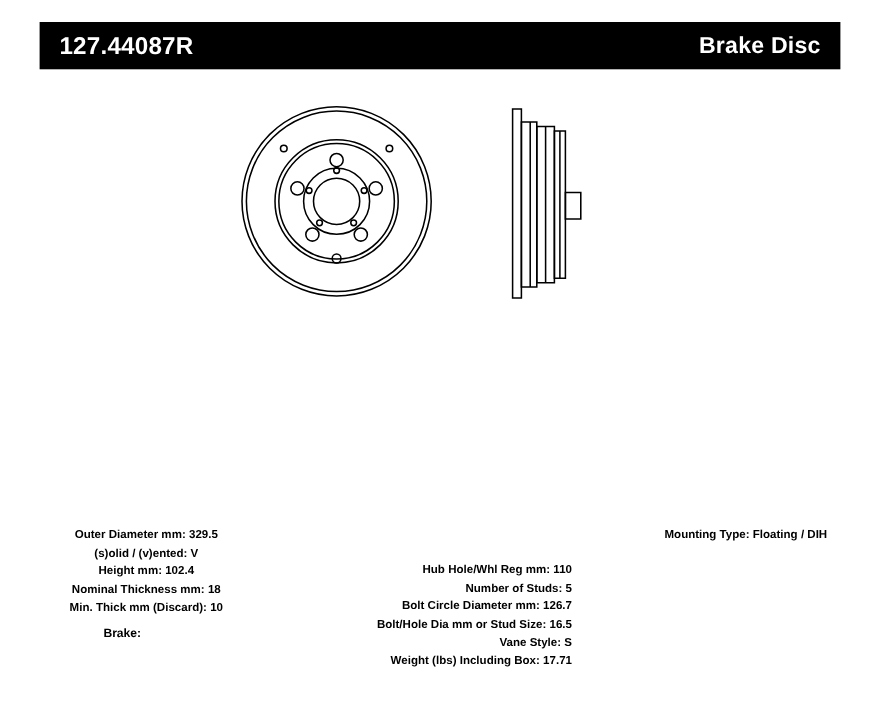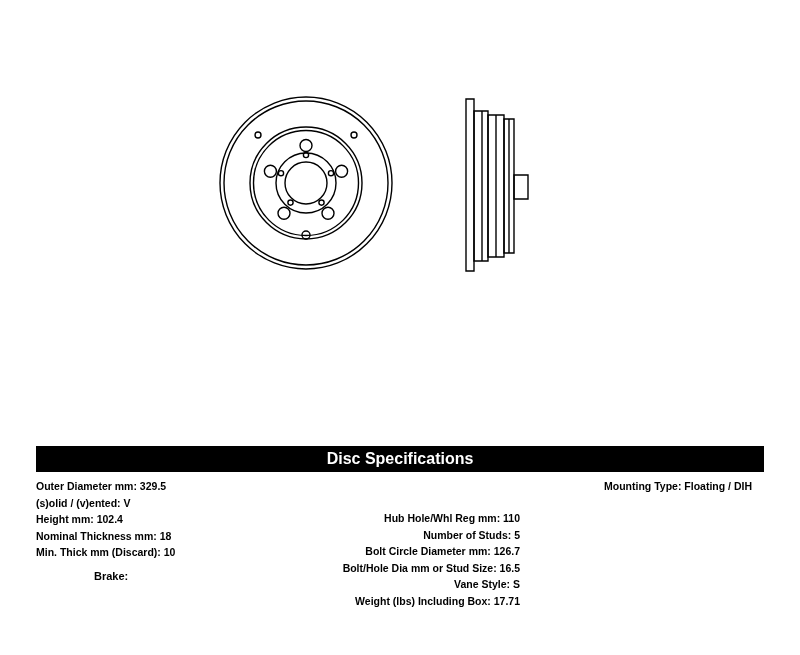--- a/index.html
+++ b/index.html
@@ -83,21 +83,21 @@
     top: 478px;
     width: 728px;
     height: 105px;
     display: flex;
     flex-direction: row;
     align-items: flex-start;
   }
   .spec-col {
     box-sizing: border-box;
   }
-  .spec-col.col1 { width: 200px; text-align: left; padding-right: 6px; }
+  .spec-col.col1 { width: 200px; text-align: center; padding-right: 6px; }
   .spec-col.col2 { width: 290px; text-align: right; padding-right: 6px; margin-top: 32px; }
   .spec-col.col3 { width: 238px; text-align: right; padding-right: 12px; }
 
   .spec-line {
     font-size: 10.5px;
     font-weight: bold;
     line-height: 16.5px;
     white-space: nowrap;
   }
 
@@ -120,20 +120,24 @@
     top: 0;
     font-size: 11px;
     font-weight: bold;
   }
 </style>
 </head>
 <body>
 
 <div class="page">
 
+  <div class="header-bar">
+    <div class="part-number">127.44087R</div>
+    <div class="product-type">Brake Disc</div>
+  </div>
 
   <div class="illustration">
     <svg width="728" height="345" viewBox="0 0 728 345" xmlns="http://www.w3.org/2000/svg">
       <g fill="none" stroke="#000000" stroke-width="1.4">
 
         <circle cx="270" cy="108" r="86"></circle>
         <circle cx="270" cy="108" r="82"></circle>
         <circle cx="270" cy="108" r="56"></circle>
         <circle cx="270" cy="108" r="52.5"></circle>
         <circle cx="270" cy="108" r="30"></circle>
@@ -160,23 +164,20 @@
         <path d="M 452 40 L 468 40 L 468 182 L 452 182 Z"></path>
         <path d="M 468 44 L 478 44 L 478 178 L 468 178 Z"></path>
         <path d="M 478 100 L 492 100 L 492 124 L 478 124 Z"></path>
         <line x1="446" y1="36" x2="446" y2="186"></line>
         <line x1="460" y1="40" x2="460" y2="182"></line>
         <line x1="473" y1="44" x2="473" y2="178"></line>
       </g>
     </svg>
   </div>
 
-  <div class="spec-title-bar">
-    <div class="spec-title">Disc Specifications</div>
-  </div>
 
   <div class="spec-columns">
     <div class="spec-col col1">
       <div class="spec-line">Outer Diameter mm: 329.5</div>
       <div class="spec-line">(s)olid / (v)ented: V</div>
       <div class="spec-line">Height mm: 102.4</div>
       <div class="spec-line">Nominal Thickness mm: 18</div>
       <div class="spec-line">Min. Thick mm (Discard): 10</div>
     </div>
     <div class="spec-col col2">

